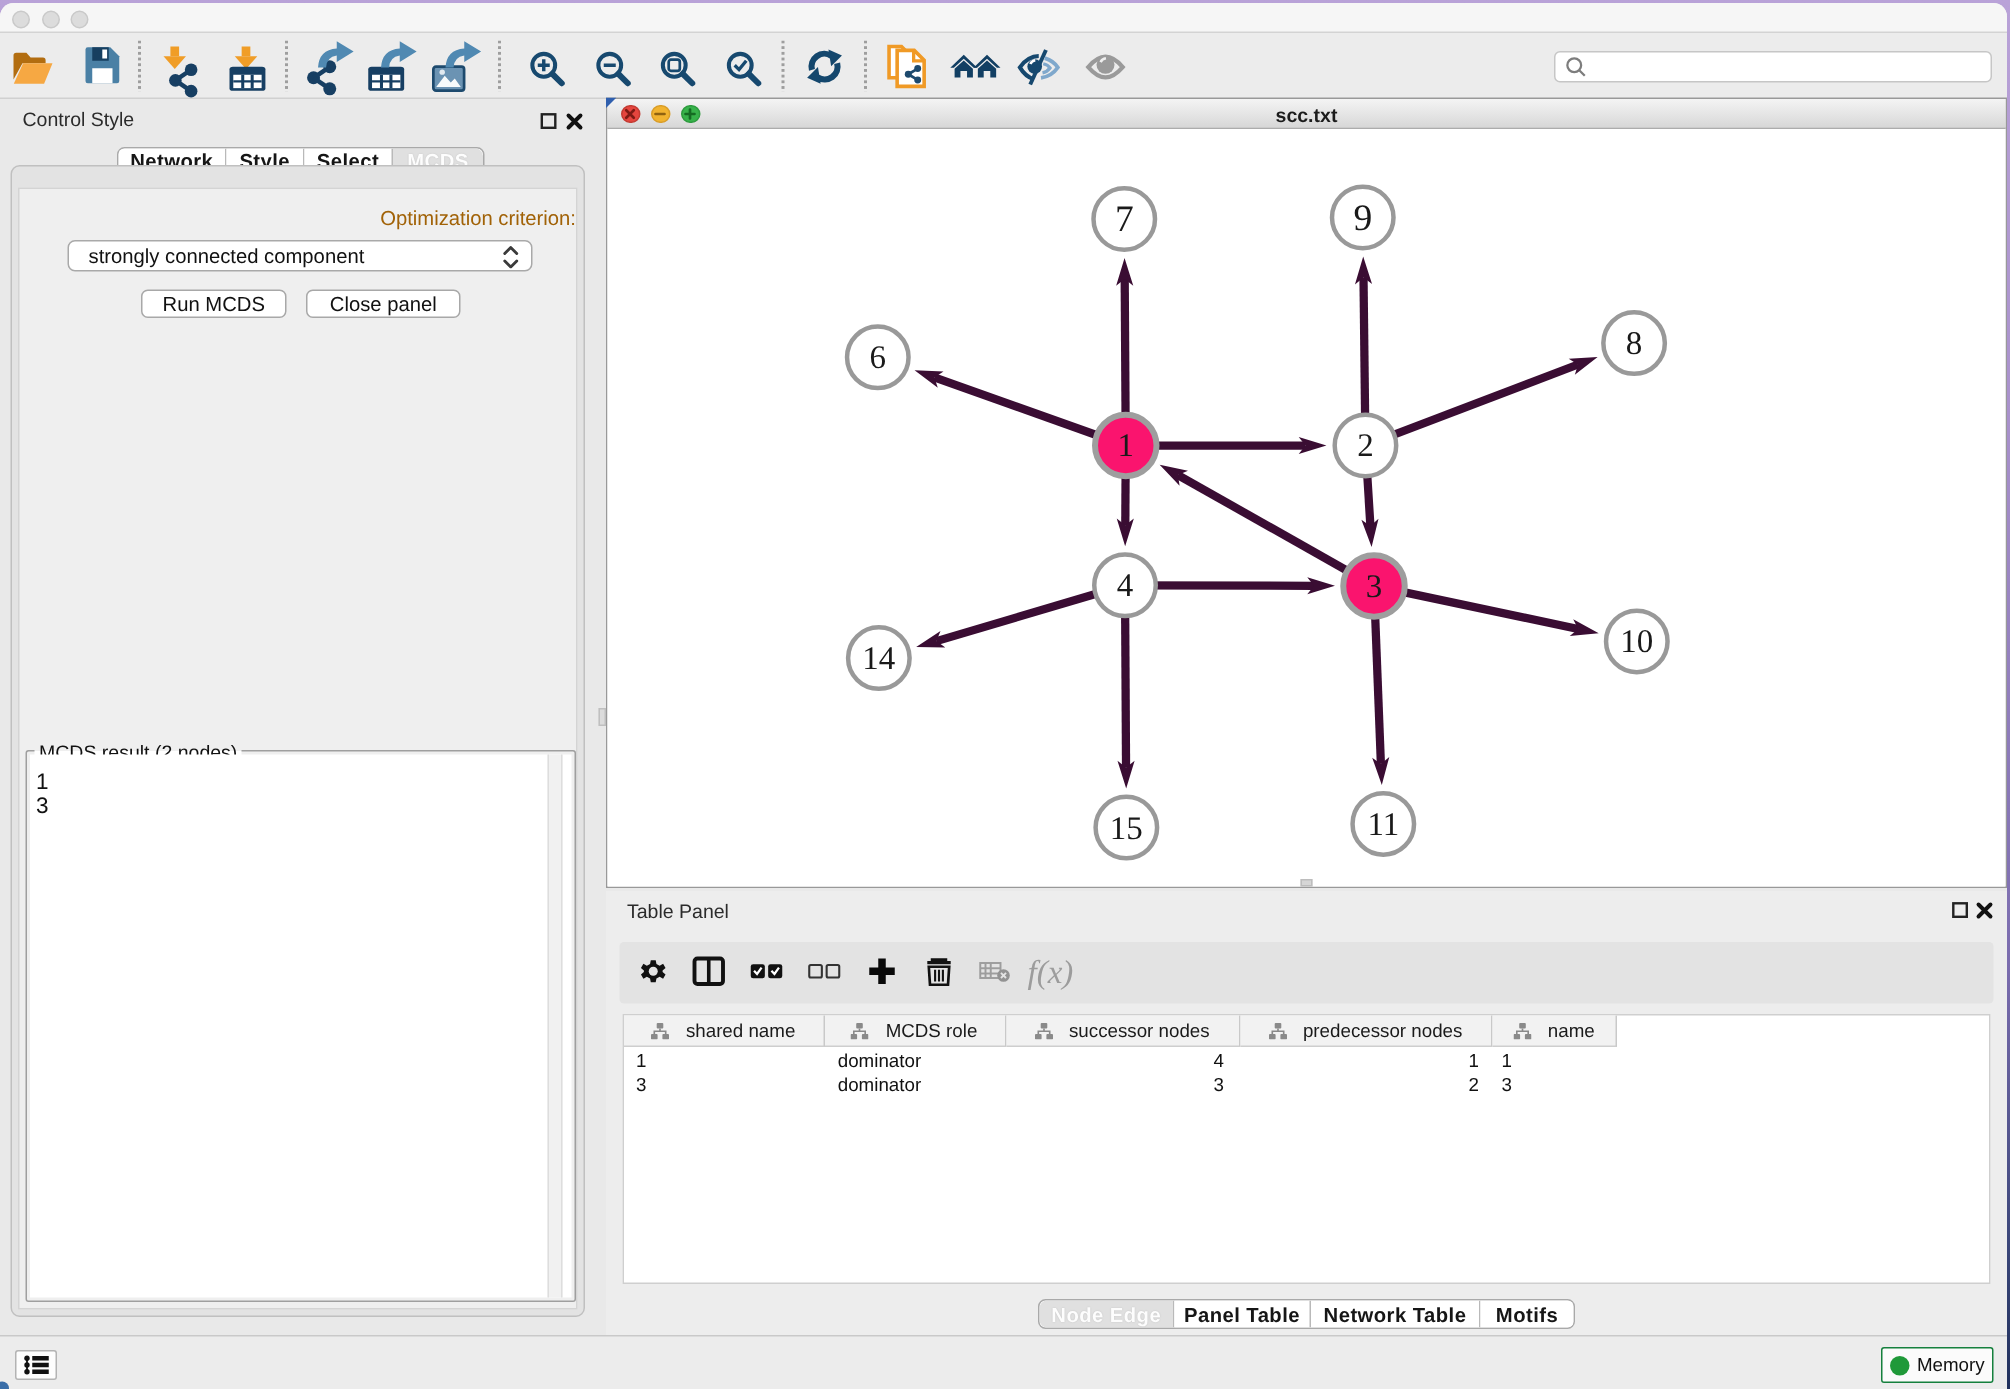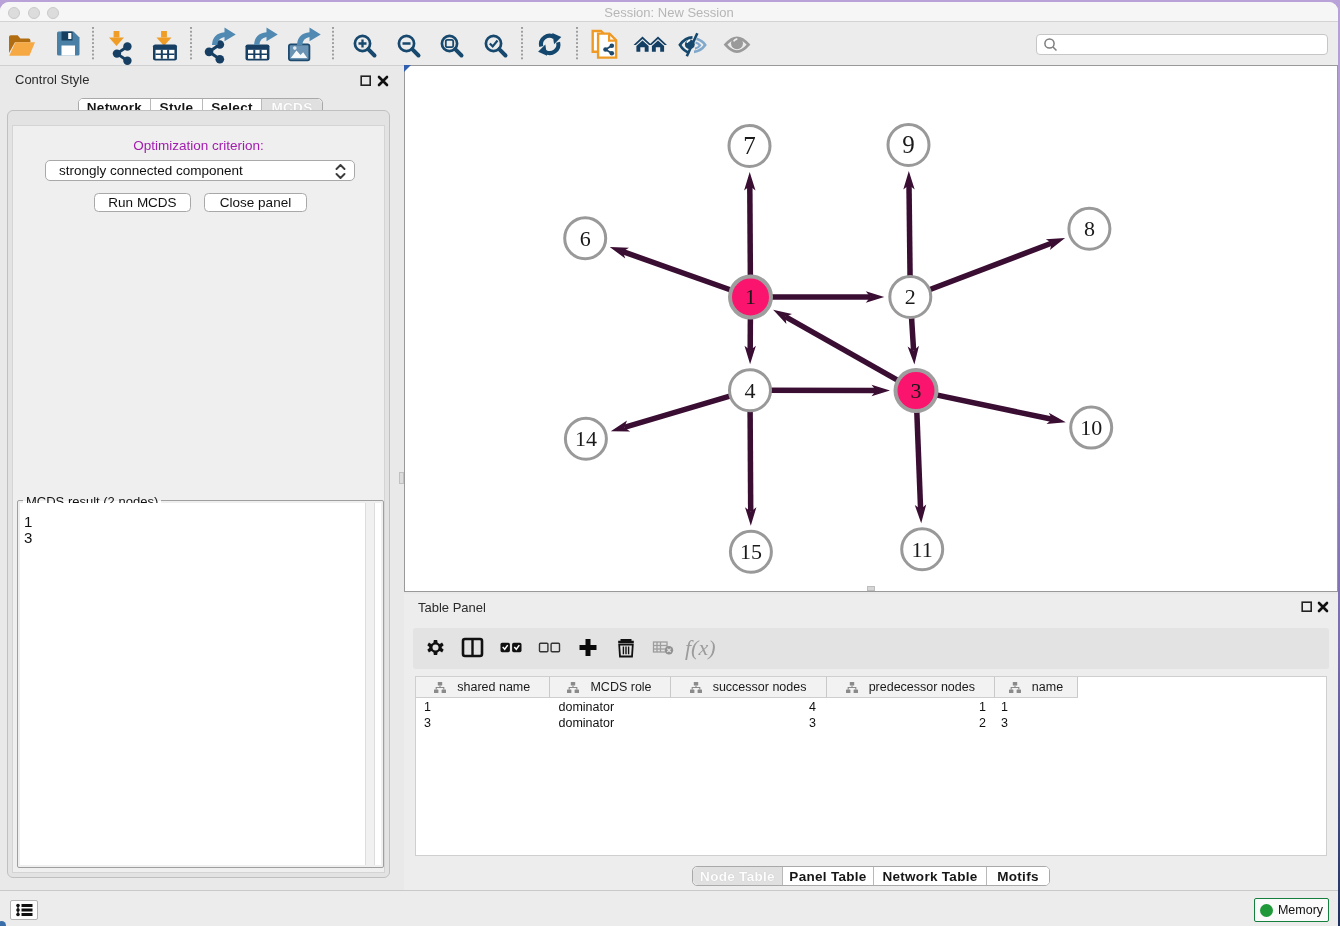--- a/index.html
+++ b/index.html
@@ -37,21 +37,20 @@
 #listbtn{position:absolute;left:10px;top:9px;width:28px;height:20px;background:#fdfdfd;border:1px solid #b3b3b3;border-radius:2px;display:flex;align-items:center;justify-content:center}
 .groupbox{position:absolute;border:1px solid #9f9f9f;border-radius:2px}
 .grouplabel{position:absolute;top:-7px;left:5px;background:linear-gradient(#efefef 0,#efefef 45%,#fff 45%,#fff 100%);padding:0 3px;font-size:13px;color:#111}
 </style></head>
 <body>
 <div id="win">
   <div id="titlebar">
     <div class="tl" style="left:8px"></div>
     <div class="tl" style="left:27.5px"></div>
     <div class="tl" style="left:47px"></div>
-    <div id="titletext">Session: New Session</div>
   </div>
   <div id="toolbar">
       <svg width="1338" height="44" style="position:absolute;left:0;top:0">
 <defs>
 <g id="mag">
             <circle cx="10.5" cy="10.5" r="7.6" fill="none" stroke="#17496f" stroke-width="2.7"></circle>
             <line x1="16.2" y1="16.2" x2="22.5" y2="22.5" stroke="#17496f" stroke-width="4" stroke-linecap="round"></line>
           </g>
 <g id="share">
             <circle cx="4.2" cy="8.2" r="4" fill="#173f63"></circle>
@@ -213,21 +212,21 @@
         <path d="M2 2 L10 10 M10 2 L2 10" stroke="#111" stroke-width="2.6" stroke-linecap="round"></path>
       </svg>
     <div class="tabgroup" style="left:78px;top:31.5px">
       <div class="tab" style="width:72px">Network</div>
       <div class="tab" style="width:52px">Style</div>
       <div class="tab" style="width:59px">Select</div>
       <div class="tab tabsel" style="width:60px;border-radius:0 5px 5px 0">MCDS</div>
     </div>
     <div id="cpouter">
       <div id="cpinner">
-        <div style="position:absolute;top:12px;width:100%;text-align:center;font-size:13.5px;color:#a21caf">Optimization criterion:</div>
+        <div style="position:absolute;top:12px;width:100%;text-align:right;font-size:13.5px;color:#a16207">Optimization criterion:</div>
         <div style="position:absolute;left:32px;top:34px;width:310px;height:21px;background:#fff;border:1px solid #a9a9a9;border-radius:5px">
           <div style="position:absolute;left:13px;top:2px;font-size:13.5px;color:#111">strongly connected component</div>
           <svg style="position:absolute;right:8px;top:3px" width="11" height="15" viewBox="0 0 11 15">
               <path d="M1.5 5 L5.5 1 L9.5 5" fill="none" stroke="#3c3c3c" stroke-width="1.9" stroke-linecap="round" stroke-linejoin="round"></path>
               <path d="M1.5 10 L5.5 14 L9.5 10" fill="none" stroke="#3c3c3c" stroke-width="1.9" stroke-linecap="round" stroke-linejoin="round"></path>
             </svg>
         </div>
         <div class="btn" style="left:81px;top:67px;width:97px;height:19px">Run MCDS</div>
         <div class="btn" style="left:191px;top:67px;width:103px;height:19px">Close panel</div>
         <div class="groupbox" style="left:4px;top:374px;width:367px;height:368px">
@@ -237,20 +236,38 @@
             <div style="position:absolute;right:6px;top:0;width:10px;height:100%;background:#f1f1f1;border-left:1px solid #ddd;border-right:1px solid #ddd"></div>
           </div>
         </div>
       </div>
     </div>
     <div style="position:absolute;left:399px;top:406px;width:5px;height:12px;background:#dcdcdc;border:1px solid #c0c0c0"></div>
 <div id="sccwin">
       <svg style="position:absolute;left:-1px;top:-1px;z-index:5" width="7" height="7">
           <path d="M0 0 L7 0 L0 7 Z" fill="#2f5fae"></path>
         </svg>
+      <div id="scctitle">
+        <div class="lt" style="left:9px;background:#e5453e;border:1px solid #c33b33">
+            <svg width="8" height="8">
+              <path d="M1.5 1.5 L6.5 6.5 M6.5 1.5 L1.5 6.5" stroke="#7e1a14" stroke-width="1.8" stroke-linecap="round"></path>
+            </svg>
+          </div>
+        <div class="lt" style="left:29px;background:#f1b32f;border:1px solid #d99d28">
+            <svg width="8" height="8">
+              <path d="M1 4 L7 4" stroke="#8f6210" stroke-width="1.8" stroke-linecap="round"></path>
+            </svg>
+          </div>
+        <div class="lt" style="left:49px;background:#37b24a;border:1px solid #2d9b3e">
+            <svg width="8" height="8">
+              <path d="M4 1 L4 7 M1 4 L7 4" stroke="#156b23" stroke-width="1.8" stroke-linecap="round"></path>
+            </svg>
+          </div>
+        <div id="scctitletext">scc.txt</div>
+      </div>
       <div style="position:absolute;left:0;top:20px;width:932px;height:505px;background:#fff">
         <svg width="932" height="504" style="position:absolute;left:0;top:0">
 <g stroke="#3a0d33" stroke-width="5.5">
 <line x1="345.5" y1="211.0" x2="344.8" y2="100.0"></line>
 <line x1="345.5" y1="211.0" x2="217.9" y2="165.6"></line>
 <line x1="345.5" y1="211.0" x2="465.3" y2="211.0"></line>
 <line x1="345.5" y1="211.0" x2="345.2" y2="264.2"></line>
 <line x1="505.3" y1="211.0" x2="504.0" y2="99.0"></line>
 <line x1="505.3" y1="211.0" x2="647.0" y2="157.0"></line>
 <line x1="505.3" y1="211.0" x2="508.6" y2="264.7"></line>
@@ -399,21 +416,21 @@
 <div class="td" style="left:142.5px;top:21.5px">dominator</div>
 <div class="td" style="left:142.5px;top:37.5px">dominator</div>
 <div class="td" style="left:300px;top:21.5px;width:100px;text-align:right">4</div>
 <div class="td" style="left:300px;top:37.5px;width:100px;text-align:right">3</div>
 <div class="td" style="left:470px;top:21.5px;width:100px;text-align:right">1</div>
 <div class="td" style="left:470px;top:37.5px;width:100px;text-align:right">2</div>
 <div class="td" style="left:585px;top:21.5px">1</div>
 <div class="td" style="left:585px;top:37.5px">3</div>
         </div>
       <div class="tabgroup" style="left:288px;top:272px">
-        <div class="tab tabsel" style="width:90px;border-radius:5px 0 0 5px">Node Table</div>
+        <div class="tab tabsel" style="width:90px;border-radius:5px 0 0 5px">Node Edge</div>
         <div class="tab" style="width:91px">Panel Table</div>
         <div class="tab" style="width:113px">Network Table</div>
         <div class="tab" style="width:62px">Motifs</div>
       </div>
     </div>
   </div>
   <div id="statusbar">
     <div id="listbtn">
         <svg width="17" height="14">
           <g fill="#111">

